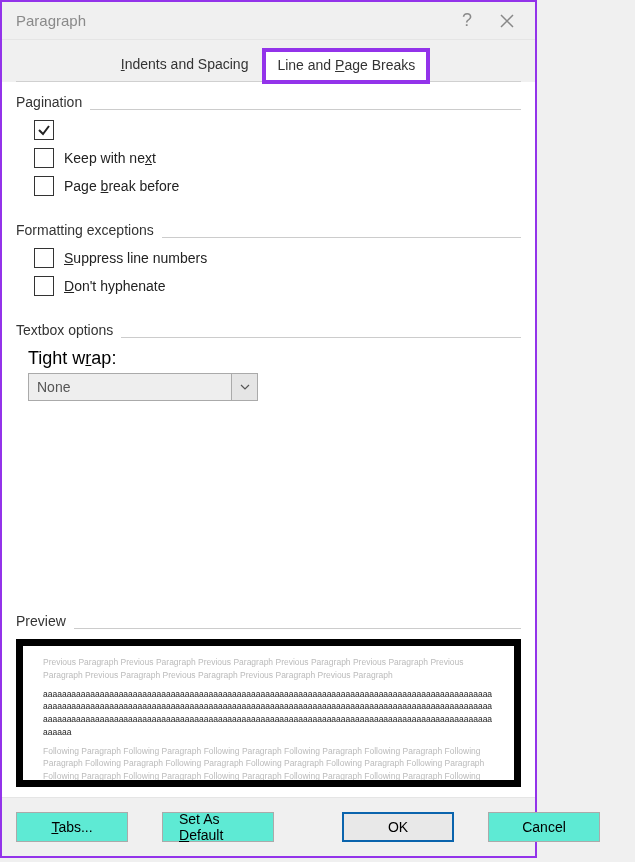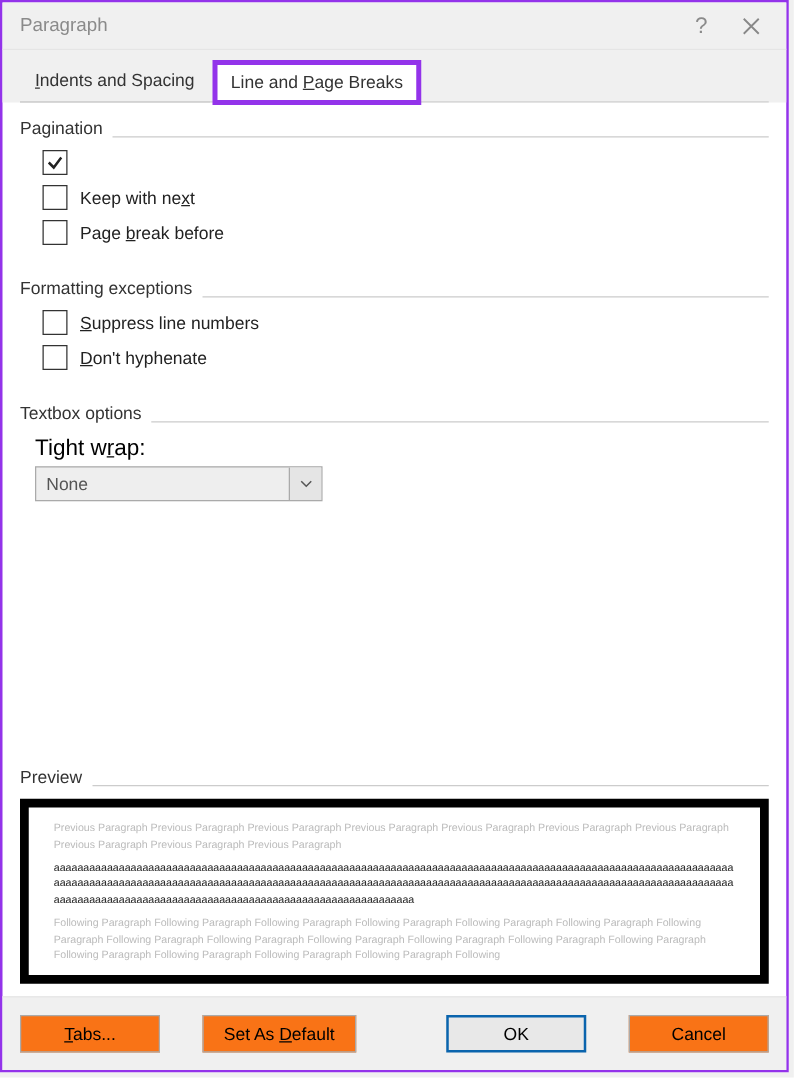--- a/index.html
+++ b/index.html
@@ -1,18 +1,18 @@
 <!DOCTYPE html>
 <html><head>
   <meta charset="utf-8">
   <style>
     * { margin: 0; padding: 0; box-sizing: border-box; font-family: "Segoe UI", Tahoma, sans-serif; }
     body { background: #f0f0f0; }
     .dialog {
-      width: 631px;
+      width: 537px;
       height: 858px;
       background: #fff;
       border: 2px solid #9333ea;
       position: relative;
       display: flex;
       flex-direction: column;
     }
     .titlebar {
       height: 38px;
       background: #f0f0f0;
@@ -35,20 +35,21 @@
       color: #8a8a8a;
       cursor: pointer;
     }
     .titlebar .help { font-size: 18px; }
     .titlebar .close svg { width: 14px; height: 14px; }
     .tabbar {
       padding: 10px 14px 0 14px;
       display: flex;
       gap: 4px;
       background: #f0f0f0;
+      justify-content: center;
     }
     .tab {
       padding: 6px 12px 8px 12px;
       font-size: 14px;
       color: #333;
       background: #f0f0f0;
       border-bottom: 1px solid #d0d0d0;
       cursor: pointer;
     }
     .tab.highlighted {
@@ -159,21 +160,21 @@
       display: flex;
       gap: 34px;
       background: #f0f0f0;
       border-top: 1px solid #e5e5e5;
     }
     .btn {
       height: 30px;
       padding: 0 16px;
       font-size: 14px;
       border: 1px solid #aaa;
-      background: #f97316;
+      background: #5eead4;
       cursor: pointer;
       min-width: 112px;
       display: flex;
       align-items: center;
       justify-content: center;
     }
     .btn.primary {
       border: 2px solid #0a64ad;
       background: #e8e8e8;
     }

